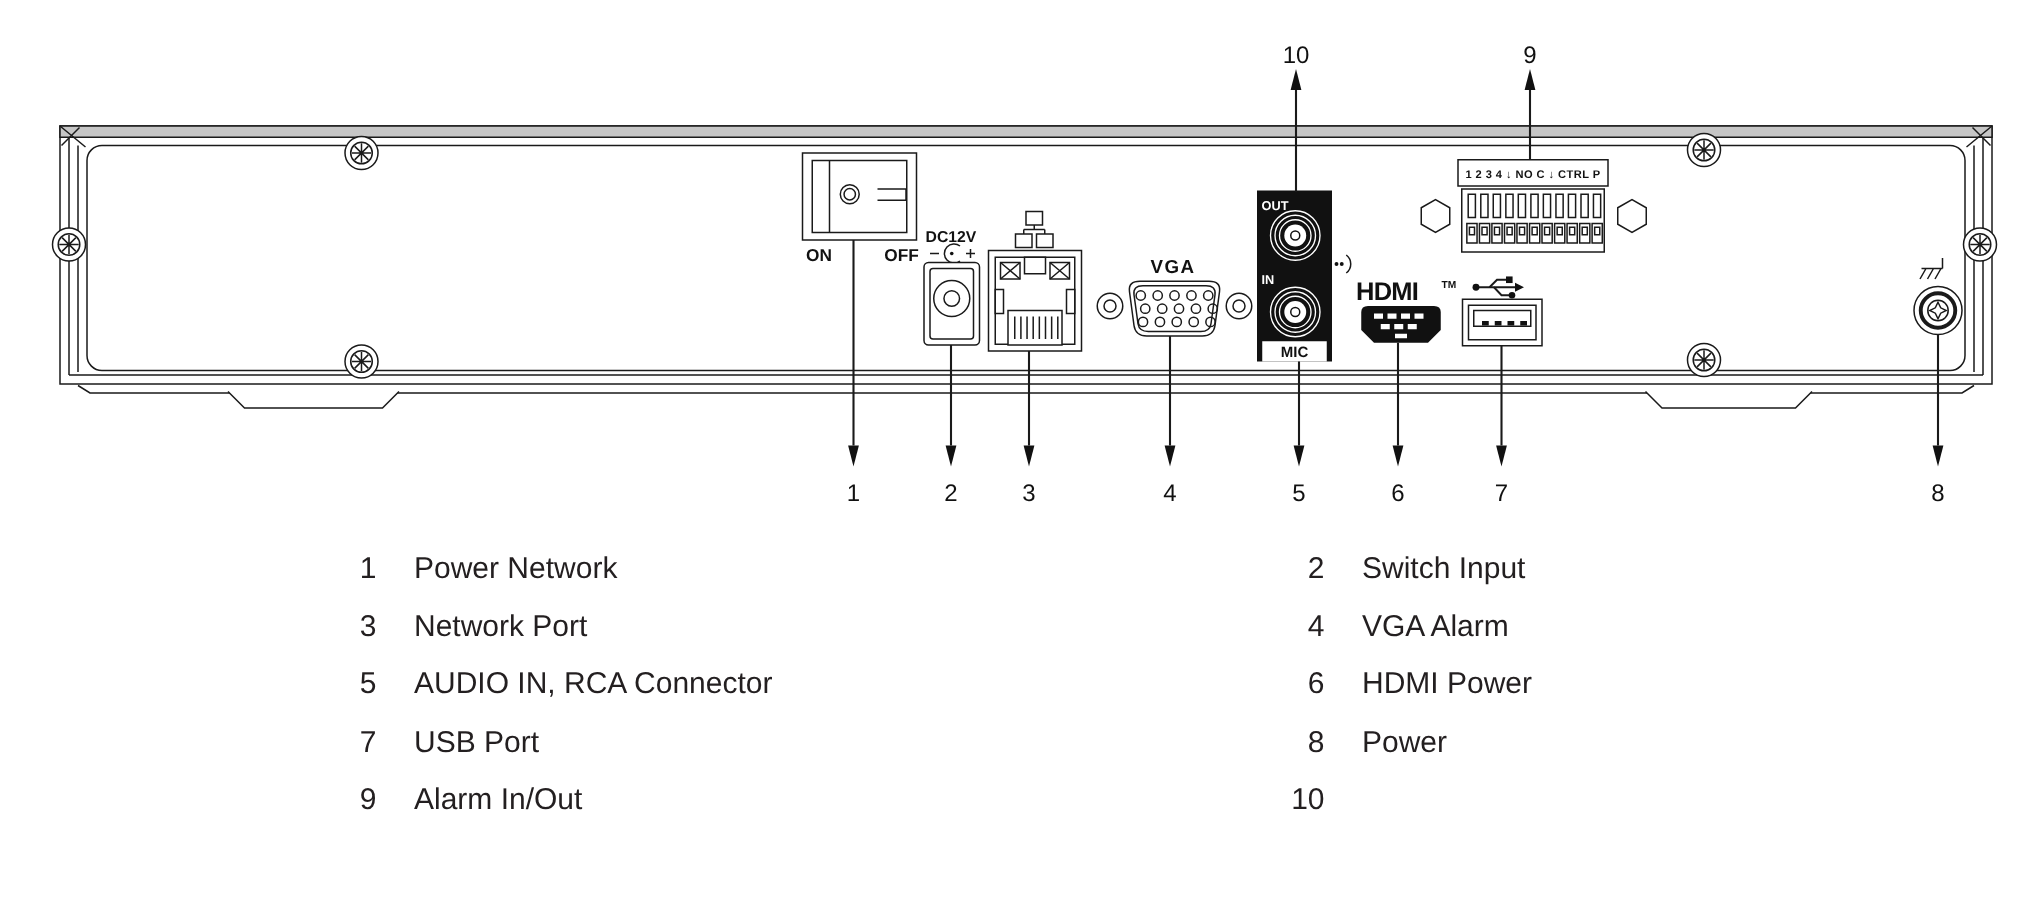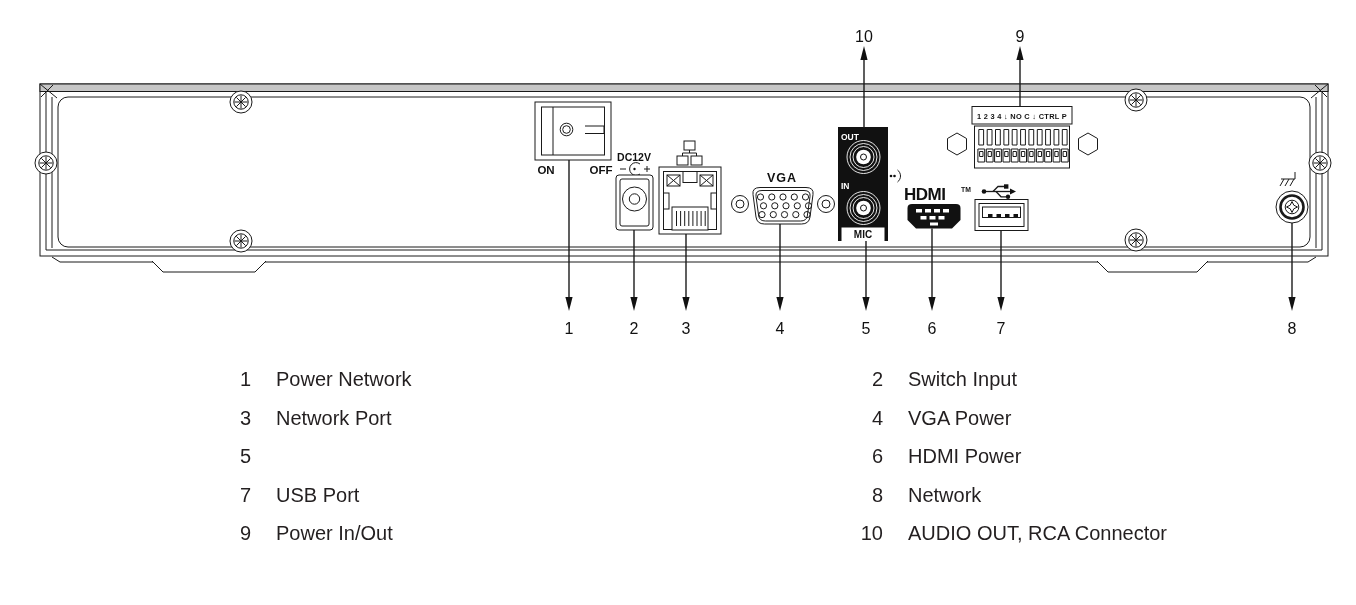--- a/index.html
+++ b/index.html
@@ -249,47 +249,47 @@
     <div class="legend-row">
       <span class="legend-num">1</span>
       <span class="legend-label">Power Network</span>
     </div>
     <div class="legend-row">
       <span class="legend-num">3</span>
       <span class="legend-label">Network Port</span>
     </div>
     <div class="legend-row">
       <span class="legend-num">5</span>
+      <span class="legend-label">AUDIO IN, RCA Connector</span>
     </div>
     <div class="legend-row">
       <span class="legend-num">7</span>
       <span class="legend-label">USB Port</span>
     </div>
     <div class="legend-row">
       <span class="legend-num">9</span>
-      <span class="legend-label">Power In/Out</span>
+      <span class="legend-label">Alarm In/Out</span>
     </div>
   </div>
   <div class="legend-col legend-col-right">
     <div class="legend-row">
       <span class="legend-num">2</span>
       <span class="legend-label">Switch Input</span>
     </div>
     <div class="legend-row">
       <span class="legend-num">4</span>
-      <span class="legend-label">VGA Power</span>
+      <span class="legend-label">VGA Alarm</span>
     </div>
     <div class="legend-row">
       <span class="legend-num">6</span>
       <span class="legend-label">HDMI Power</span>
     </div>
     <div class="legend-row">
       <span class="legend-num">8</span>
-      <span class="legend-label">Network</span>
+      <span class="legend-label">Power</span>
     </div>
     <div class="legend-row">
       <span class="legend-num">10</span>
-      <span class="legend-label">AUDIO OUT, RCA Connector</span>
     </div>
   </div>
 </div>
 
 </div>
 
 </body></html>

